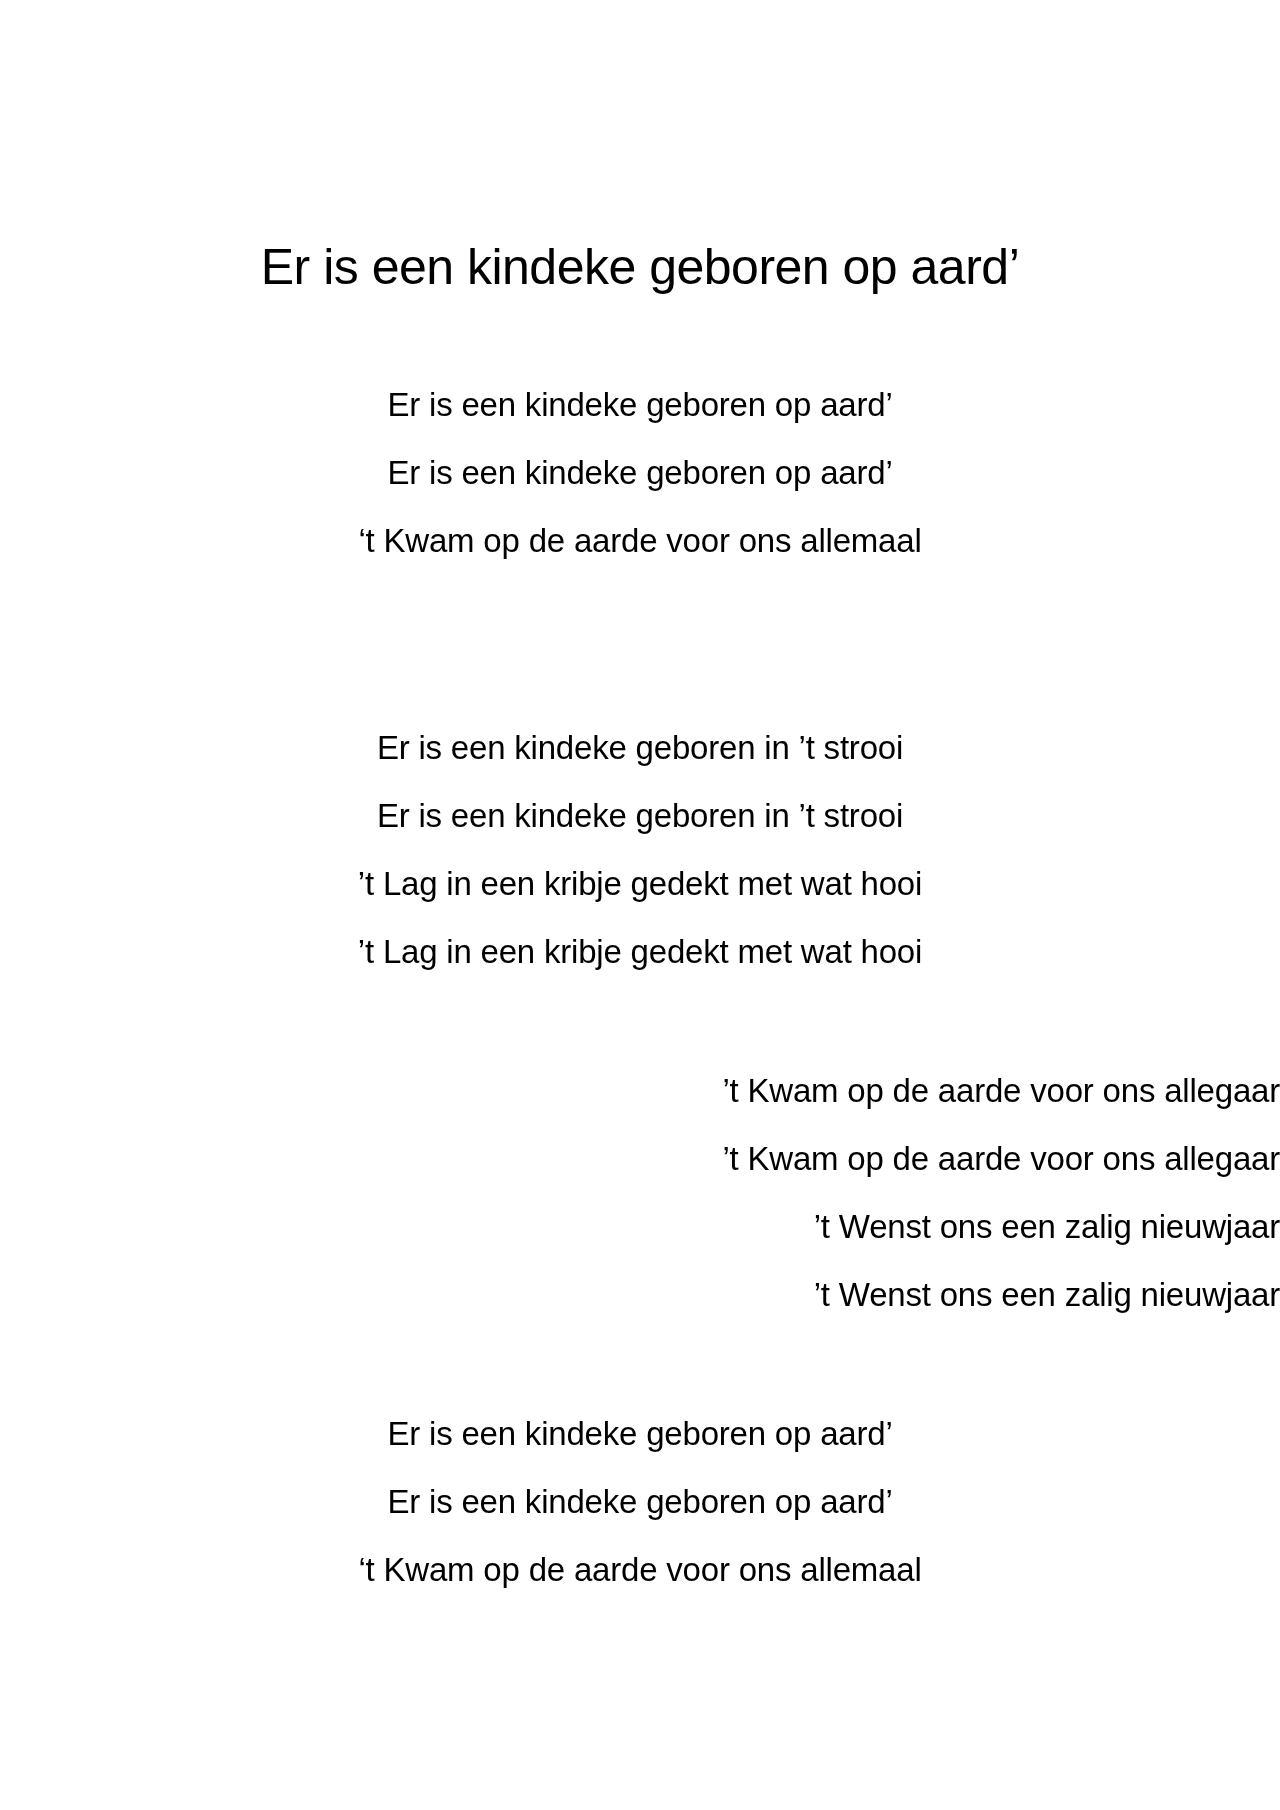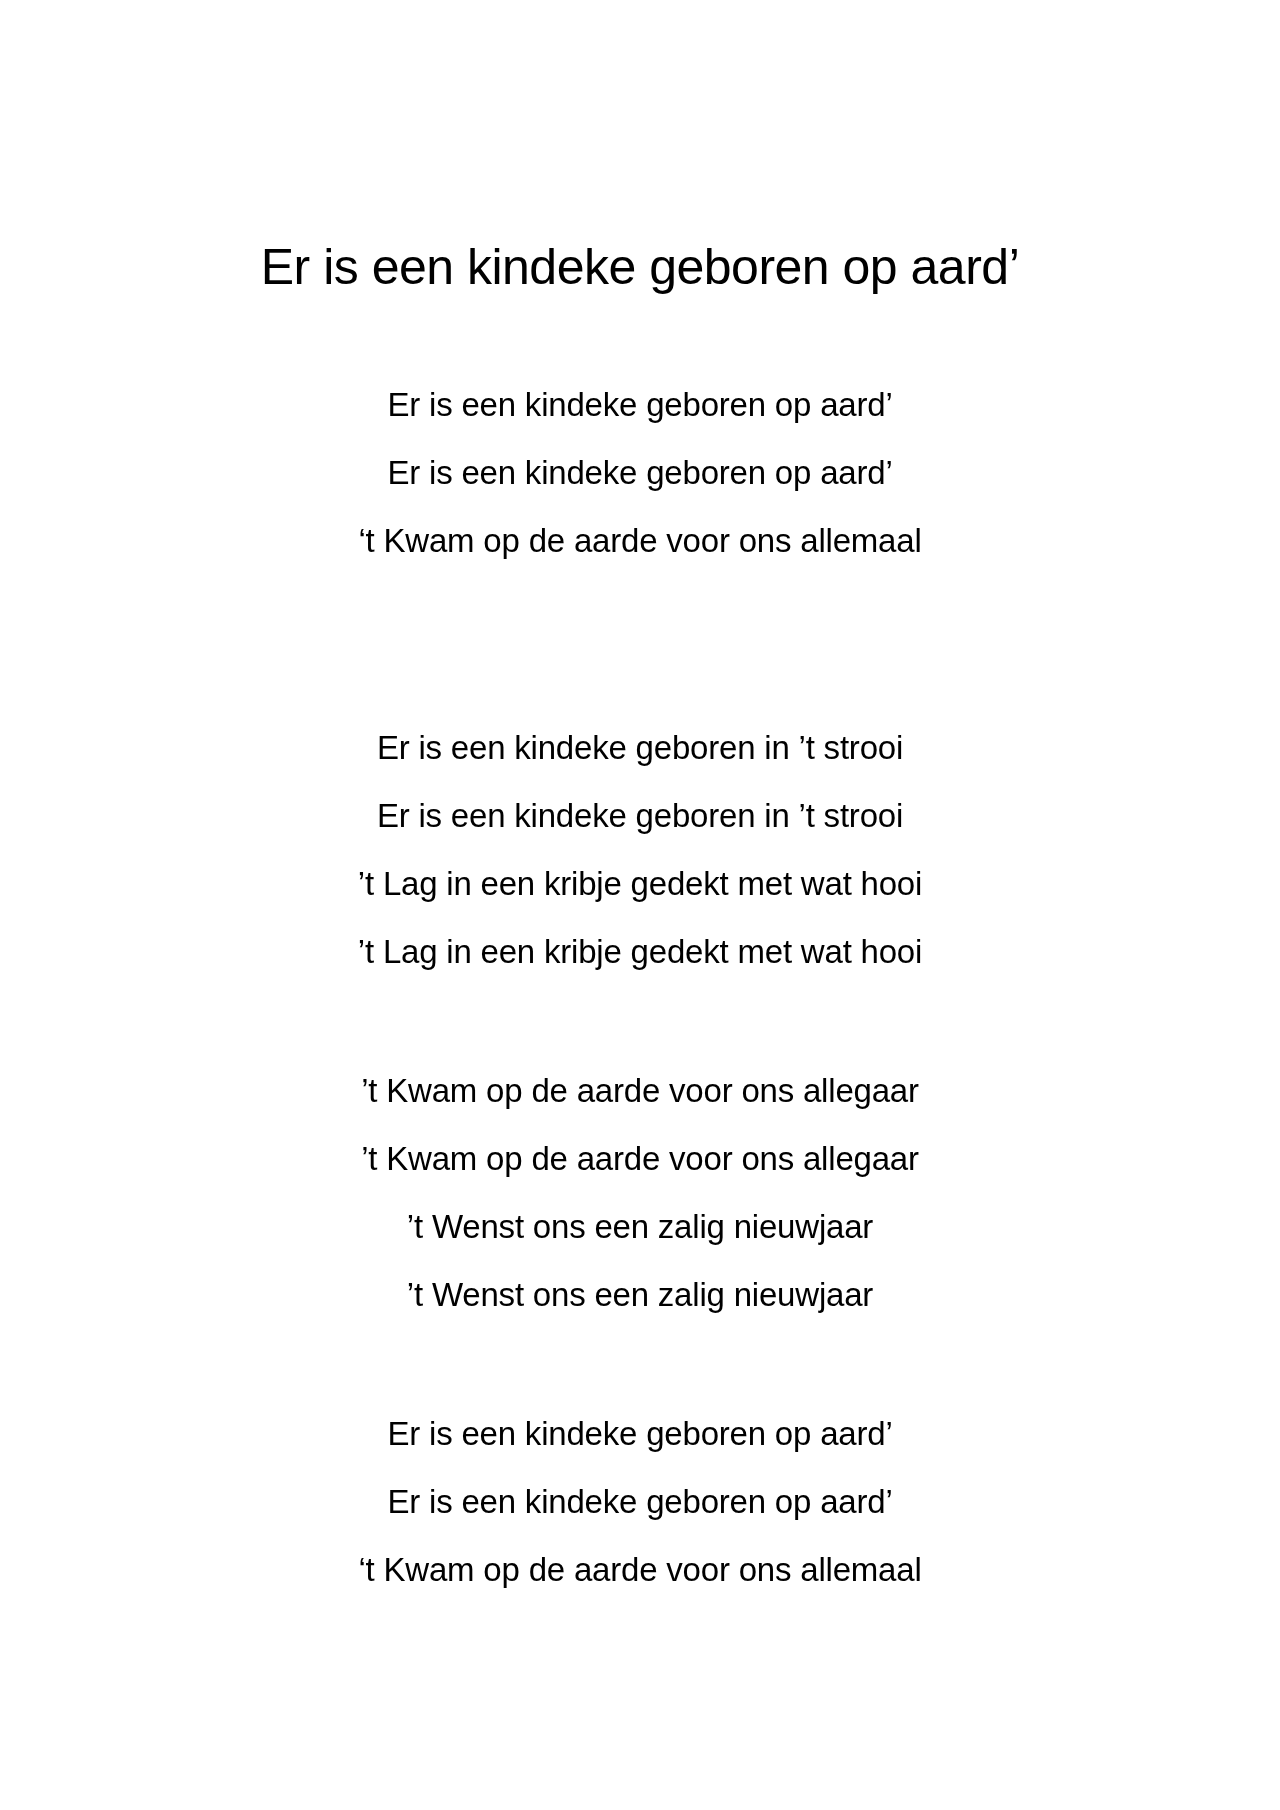--- a/index.html
+++ b/index.html
@@ -43,21 +43,21 @@
     }
     .line {
       display: block;
       font-size: 33px;
       line-height: 68px;
       height: 68px;
       letter-spacing: -0.2px;
     }
     .verse-1 { top: 353px; }
     .verse-2 { top: 696px; }
-    .verse-3 { top: 1039px; }
+    .verse-3 { top: 1039px; text-align: right; }
     .verse-4 { top: 1382px; }
   </style>
 </head>
 <body>
 
 <div class="page">
   <h1 class="title">Er is een kindeke geboren op aard’</h1>
 
   <div class="verse verse-1">
     <span class="line">Er is een kindeke geboren op aard’</span>

